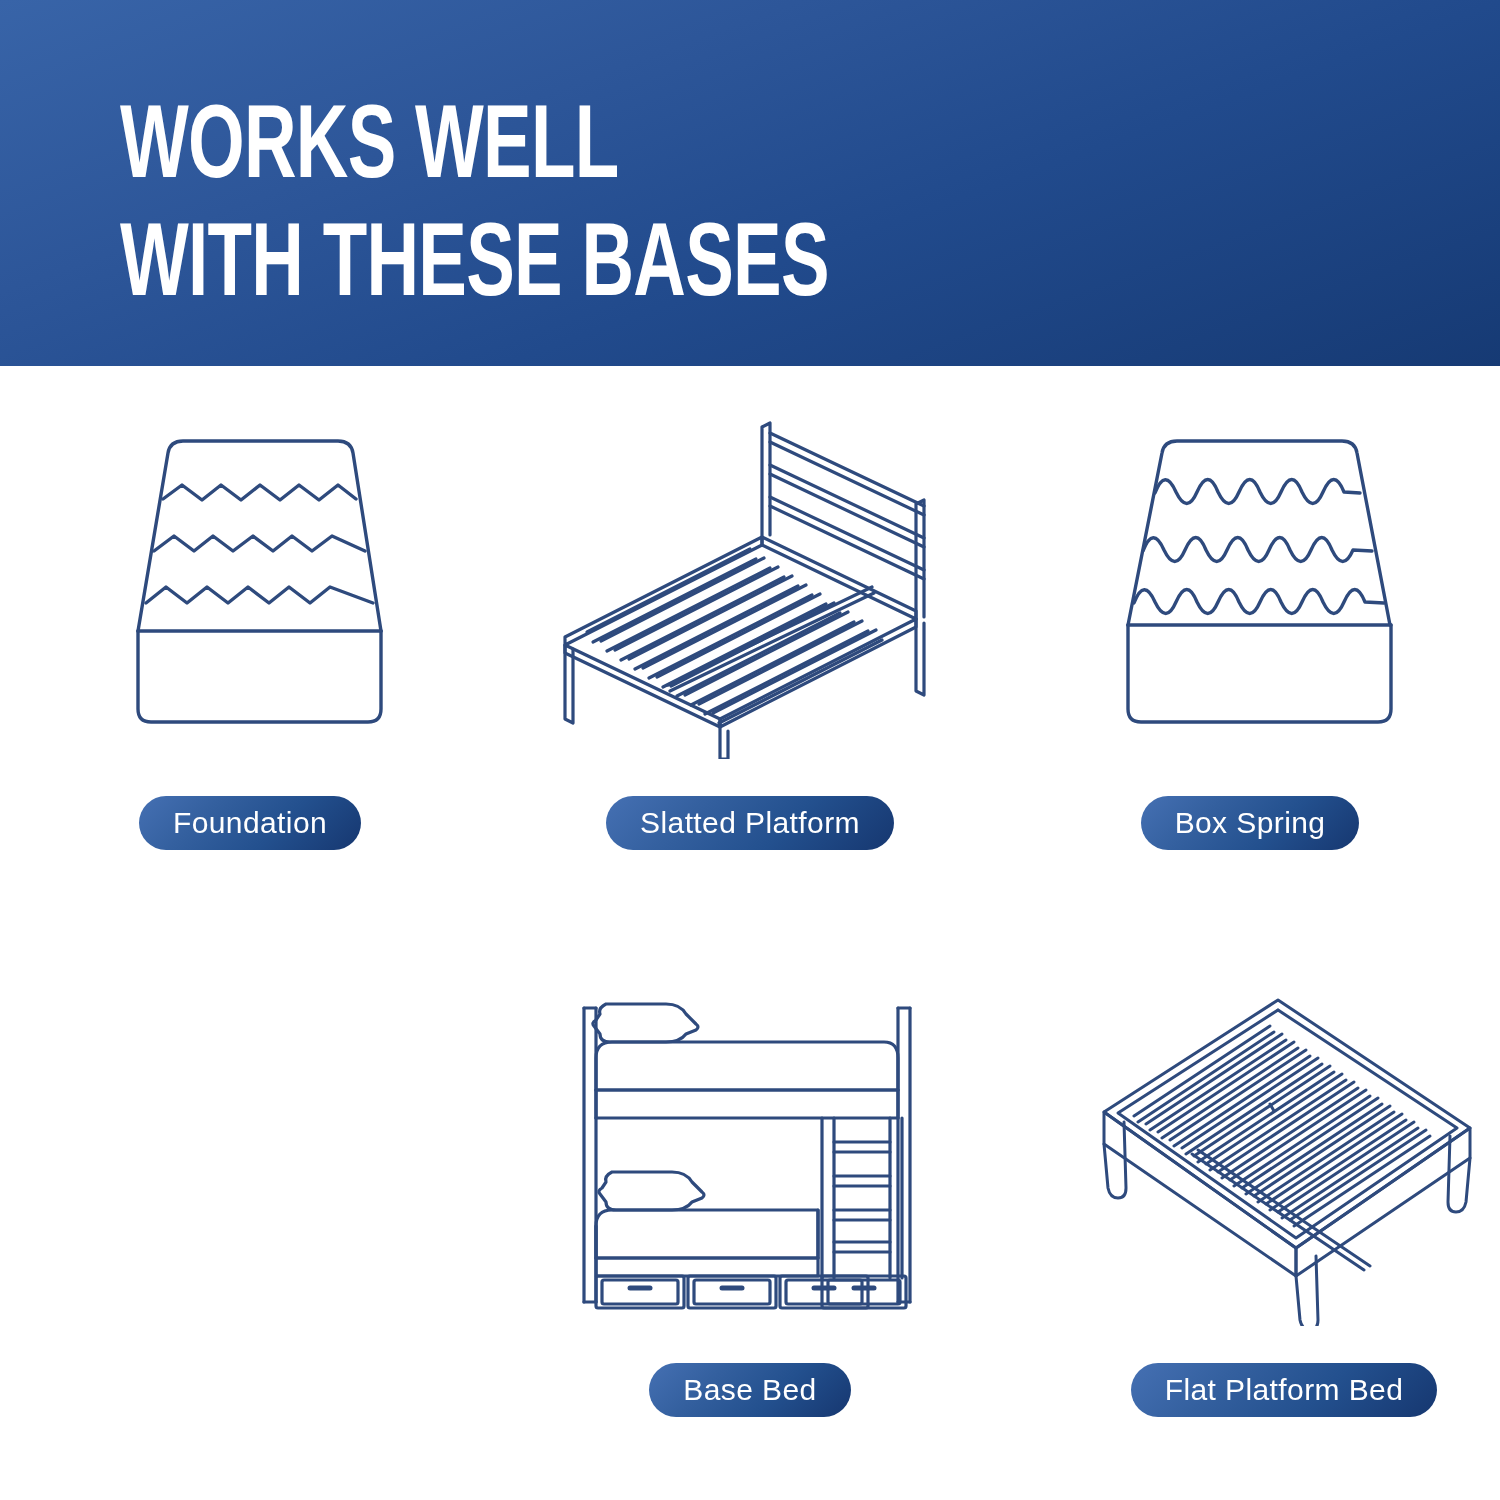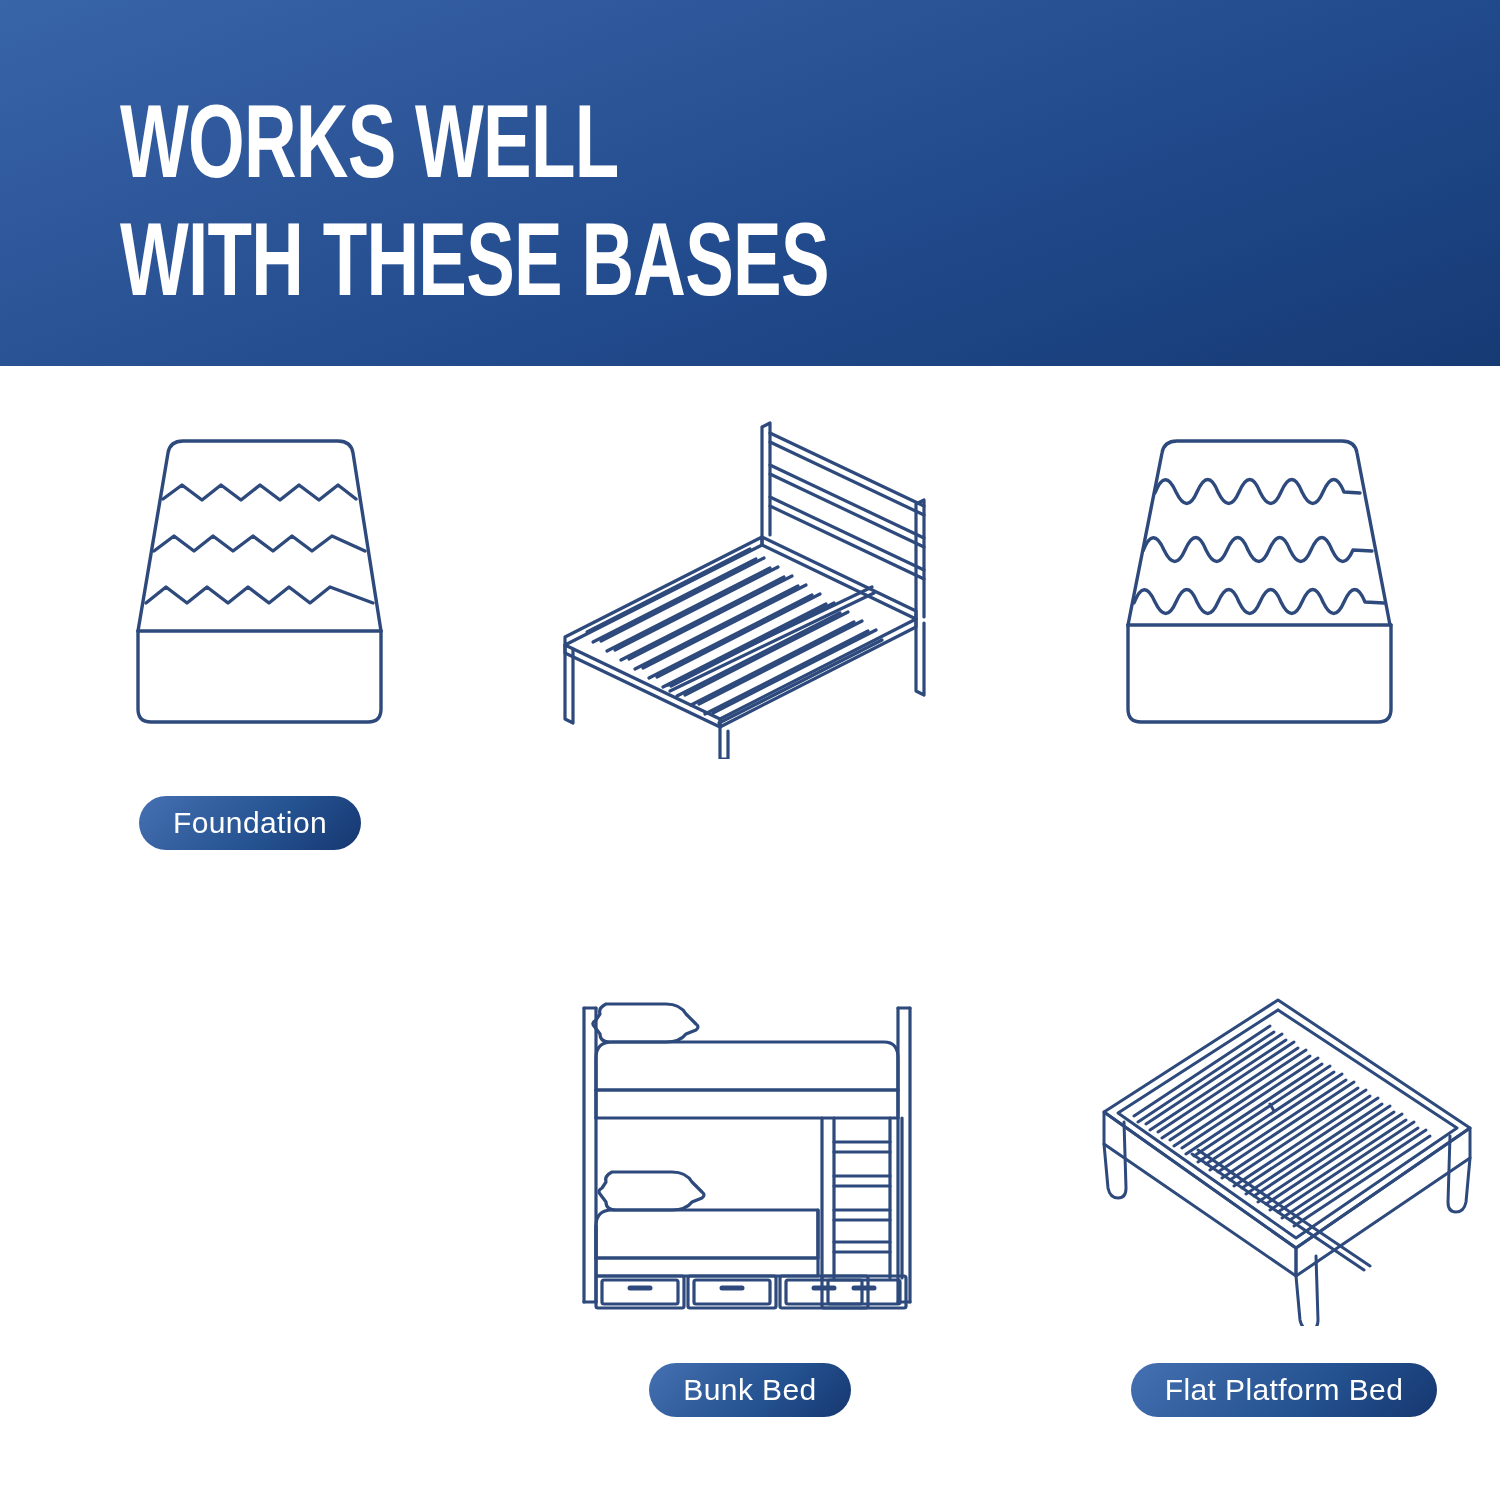--- a/index.html
+++ b/index.html
@@ -132,37 +132,43 @@
           <path d="M322 212 L159 295 M328 222 L165 305"></path>
           <path d="M336 221 L173 304 M342 231 L179 314"></path>
 
           <path d="M128 276 L332 178 M130 282 L334 184"></path>
 
           <path d="M25 236 L25 310 L33 314 L33 240"></path>
           <path d="M180 318 L180 350 L188 350 L188 322"></path>
           <path d="M376 210 L376 282 L384 286 L384 214"></path>
         </svg>
       </div>
+      <div class="pill-wrap">
+        <span class="pill">Slatted Platform</span>
+      </div>
     </div>
 
     <div class="cell c2">
       <div class="art">
         <svg width="400" height="330" viewBox="0 0 400 330" fill="none" stroke="#2E4A7D" stroke-width="3.4" stroke-linecap="round" stroke-linejoin="round">
 
           <path d="M78 206 L112 34 Q114 22 127 22 L292 22 Q305 22 307 34 L340 206"></path>
 
           <path d="M78 206 L78 290 Q78 303 91 303 L328 303 Q341 303 341 290 L341 206"></path>
           <path d="M78 206 L341 206"></path>
 
           <path d="M105 74 Q115 48 126 73 Q137 96 147 73 Q158 48 168 73 Q179 96 189 73 Q200 48 210 73 Q221 96 231 73 Q242 48 252 73 Q263 96 273 73 Q284 48 294 73 L310 74"></path>
 
           <path d="M93 132 Q103 106 114 131 Q125 154 135 131 Q146 106 156 131 Q167 154 177 131 Q188 106 198 131 Q209 154 219 131 Q230 106 240 131 Q251 154 261 131 Q272 106 282 131 Q293 154 303 131 L322 132"></path>
 
           <path d="M84 184 Q94 158 105 183 Q116 206 126 183 Q137 158 147 183 Q158 206 168 183 Q179 158 189 183 Q200 206 210 183 Q221 158 231 183 Q242 206 252 183 Q263 158 273 183 Q284 206 294 183 Q305 158 315 183 L334 184"></path>
         </svg>
+      </div>
+      <div class="pill-wrap">
+        <span class="pill">Box Spring</span>
       </div>
     </div>
 
 
     <div class="cell c4">
       <div class="art">
         <svg width="400" height="350" viewBox="0 0 400 350" fill="none" stroke="#2E4A7D" stroke-width="3.2" stroke-linecap="round" stroke-linejoin="round">
 
           <path d="M34 32 L34 326 M46 32 L46 326"></path>
           <path d="M34 32 L46 32 M34 326 L46 326"></path>
@@ -251,21 +257,21 @@
             <rect x="330" y="300" width="0" height="0"></rect>
           </g>
           <g>
             <rect x="272" y="300" width="84" height="32" rx="2"></rect>
             <rect x="278" y="304" width="72" height="24" rx="2"></rect>
             <path d="M304 312 L324 312" stroke-width="5"></path>
           </g>
         </svg>
       </div>
       <div class="pill-wrap">
-        <span class="pill">Bunk Bed</span>
+        <span class="pill">Base Bed</span>
       </div>
     </div>
 
     <div class="cell c5">
       <div class="art">
         <svg width="420" height="350" viewBox="0 0 420 350" fill="none" stroke="#2E4A7D" stroke-width="3" stroke-linecap="round" stroke-linejoin="round">
 
           <path d="M30 136 L204 24 L396 152 L222 272 Z"></path>
 
           <path d="M30 136 L30 168 L222 300 L222 272 Z"></path>

